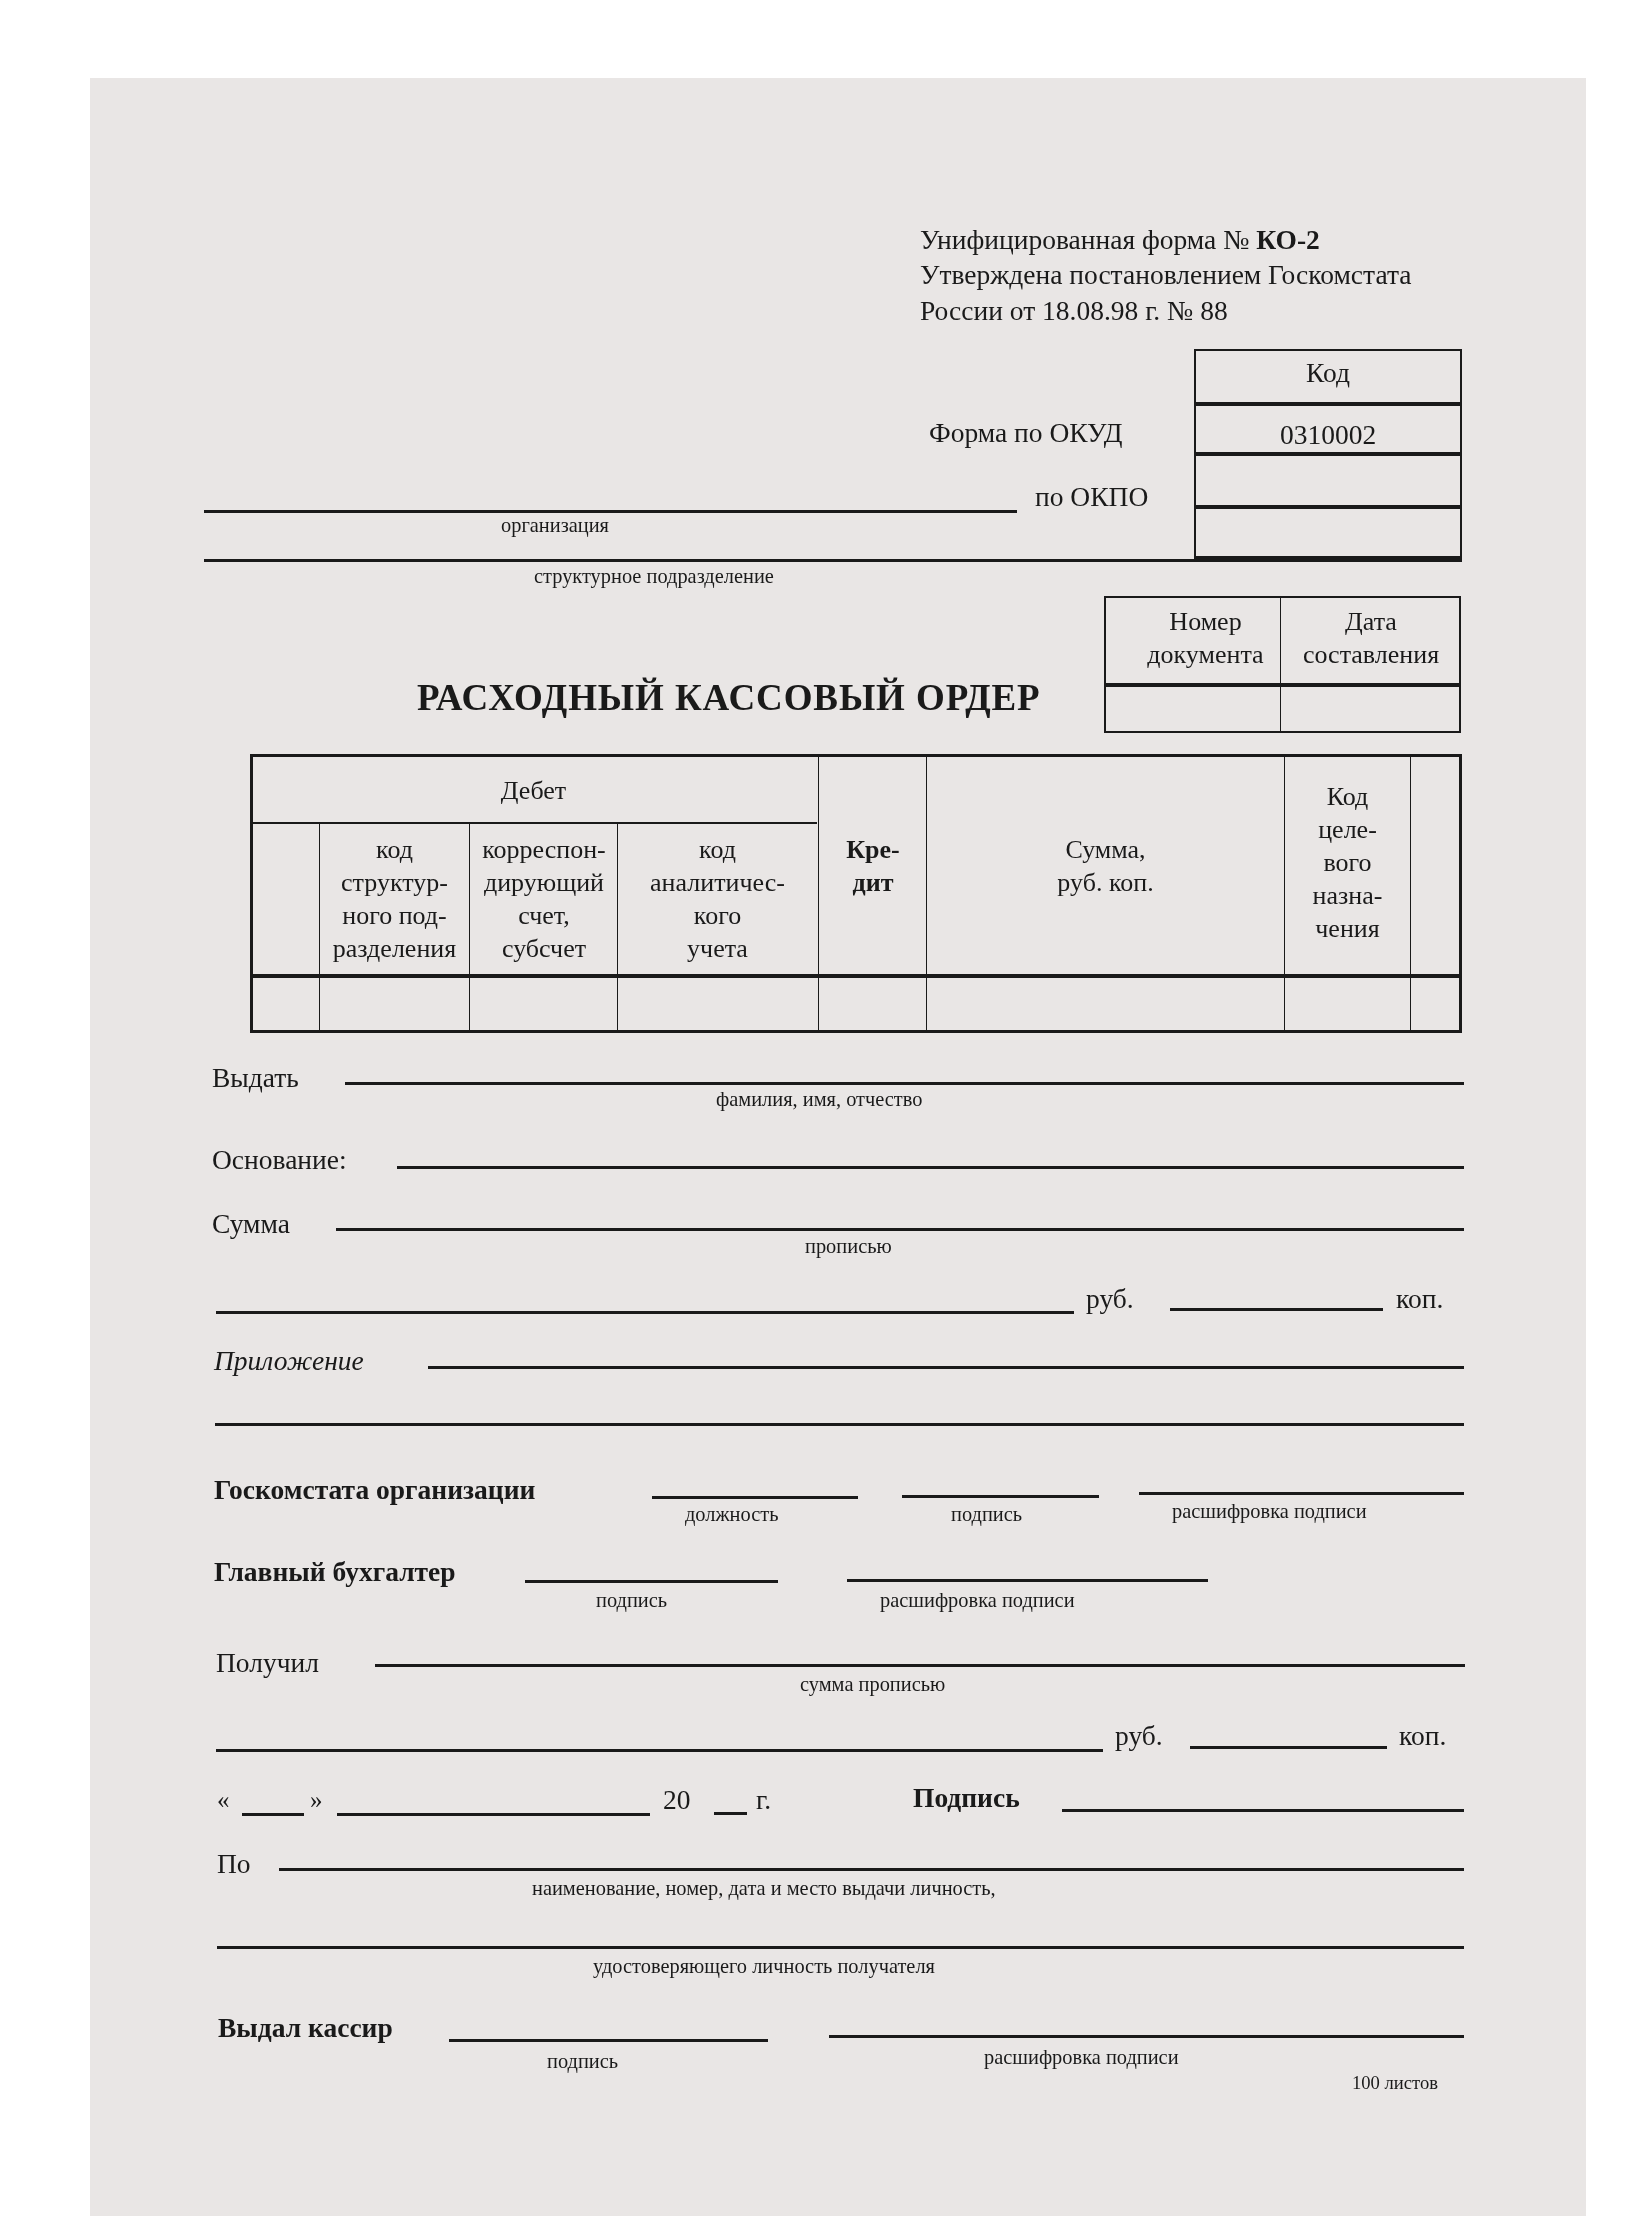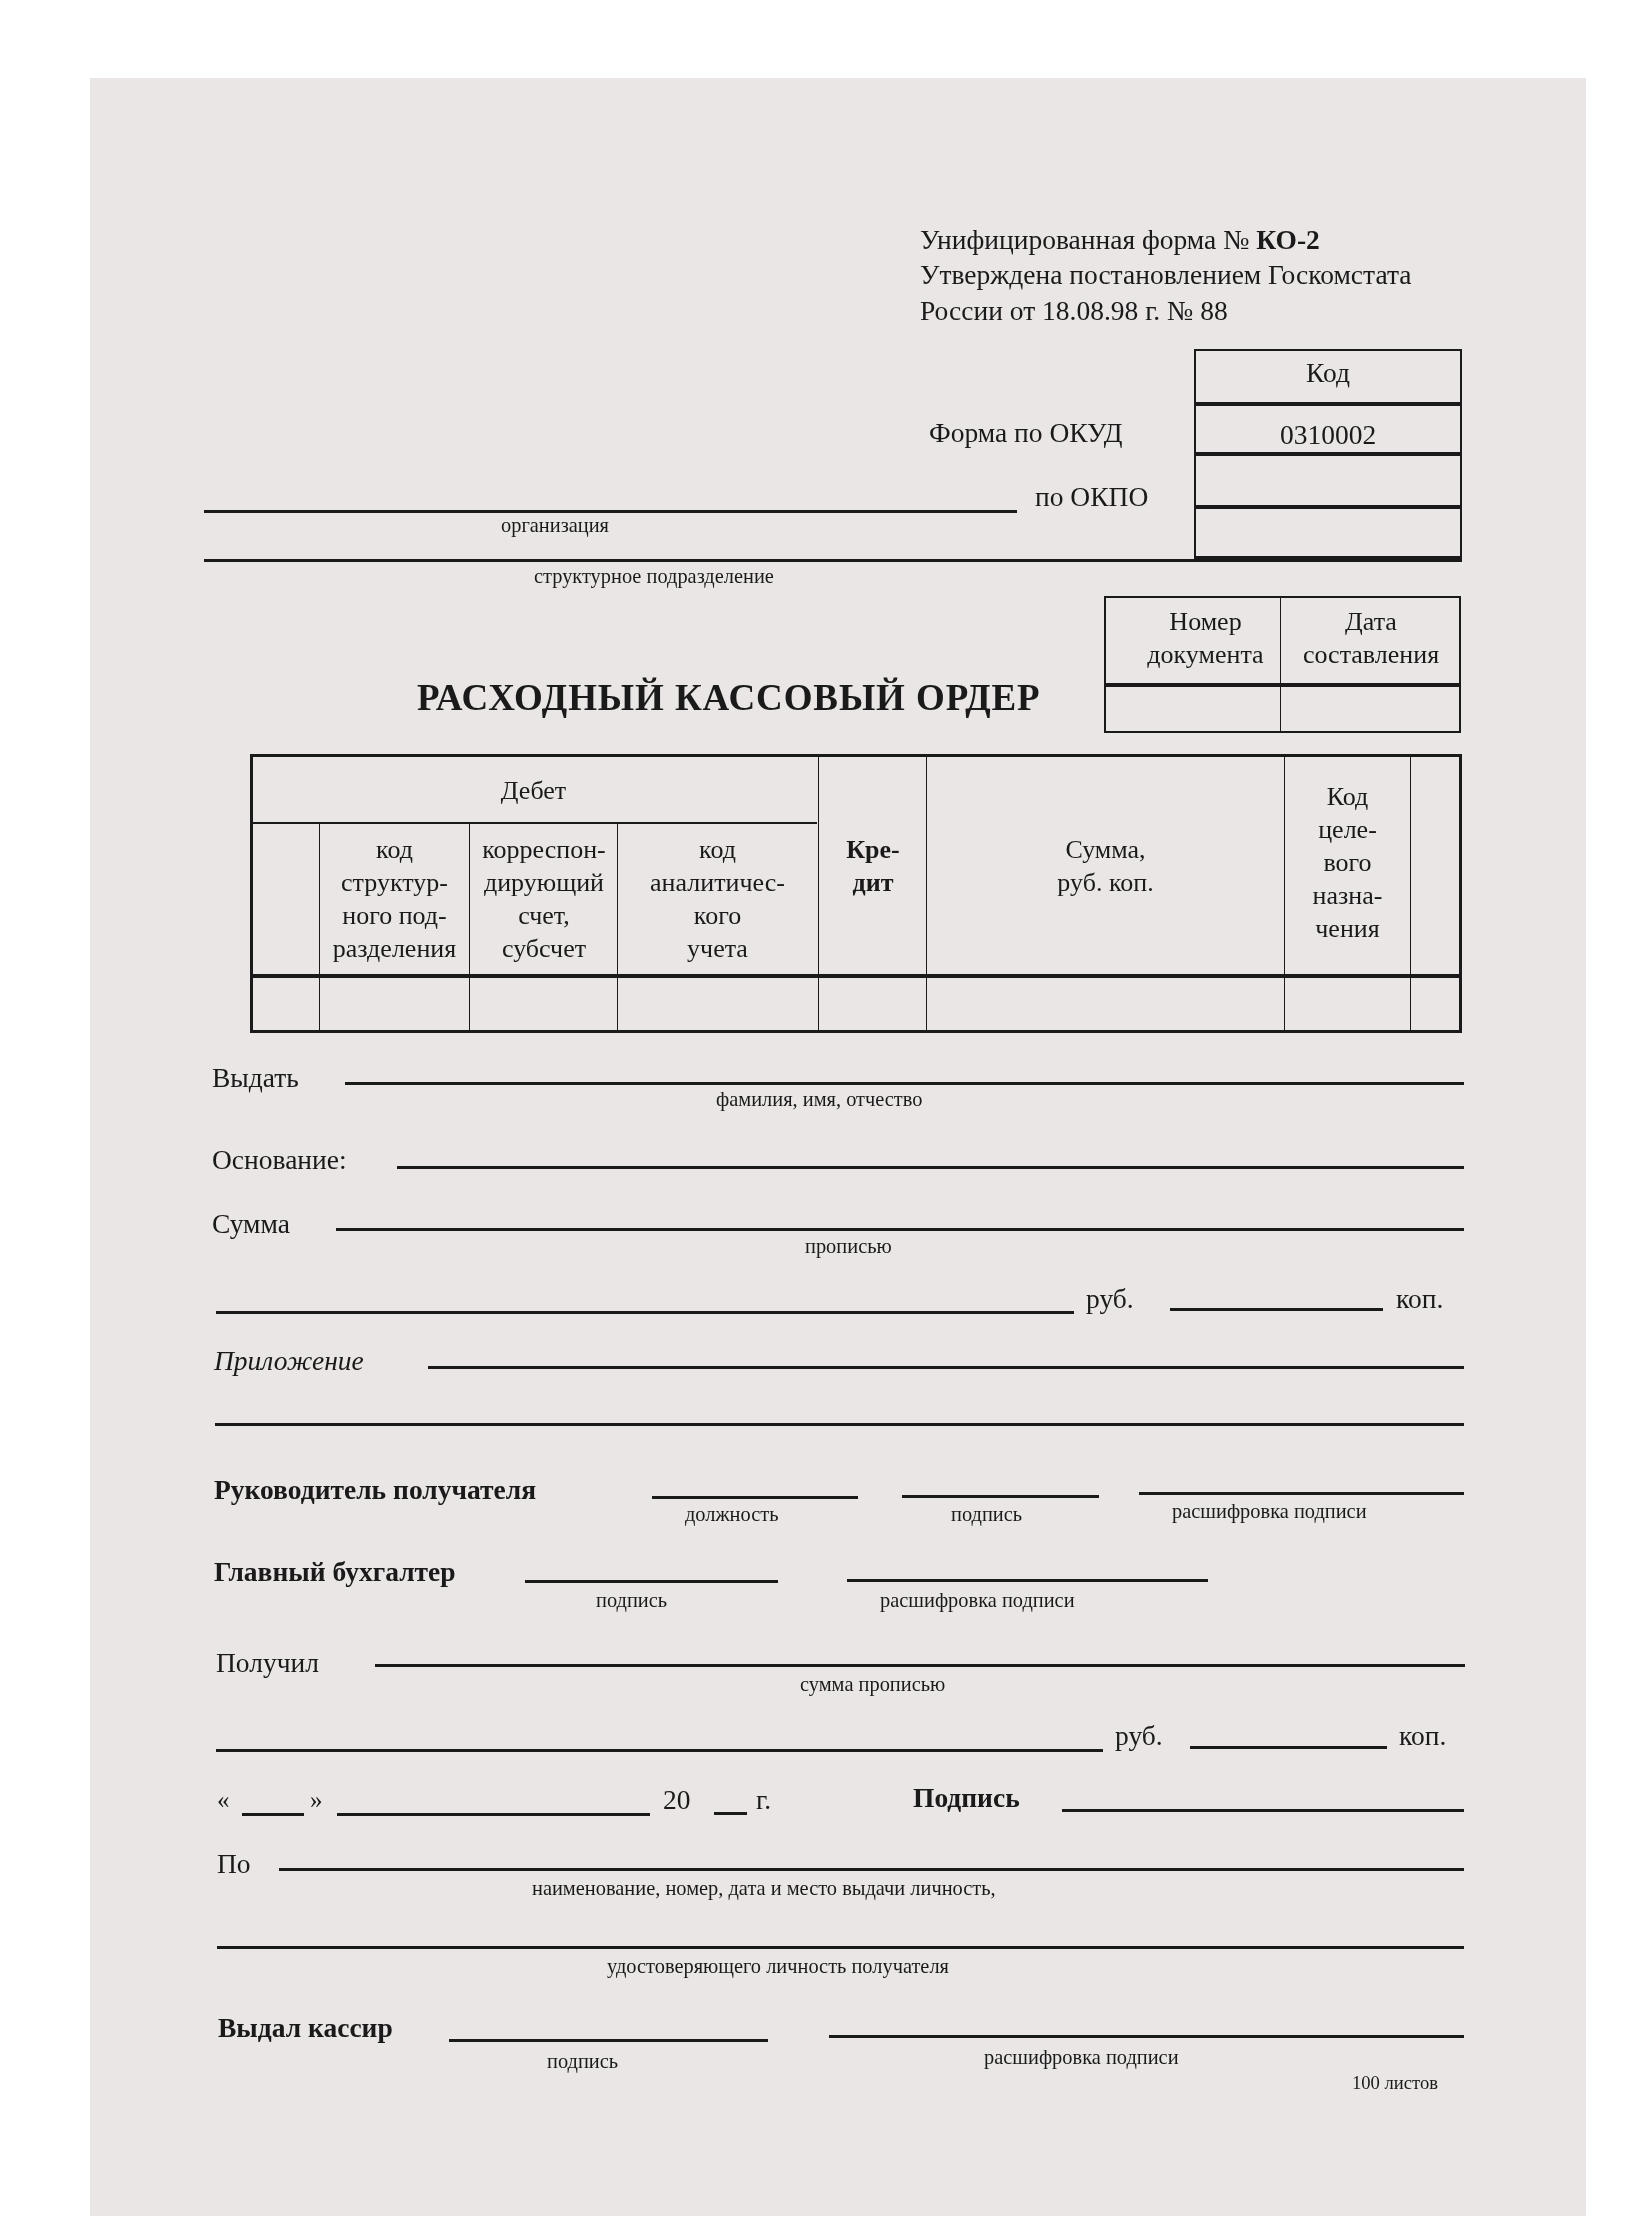--- a/index.html
+++ b/index.html
@@ -125,21 +125,21 @@
 <div class="cap" style="left:805px;top:1235px;">прописью</div>
 <div class="line" style="left:216px;top:1311px;width:858px;"></div>
 <div class="abs t60" style="left:1086px;top:1283px;">руб.</div>
 <div class="line" style="left:1170px;top:1308px;width:213px;"></div>
 <div class="abs t60" style="left:1396px;top:1283px;">коп.</div>
 
 <div class="abs t60" style="left:214px;top:1345px;font-style:italic;">Приложение</div>
 <div class="line" style="left:428px;top:1366px;width:1036px;"></div>
 <div class="line" style="left:215px;top:1423px;width:1249px;"></div>
 
-<div class="abs t60 b" style="left:214px;top:1474px;">Руководитель получателя</div>
+<div class="abs t60 b" style="left:214px;top:1474px;">Госкомстата организации</div>
 <div class="line" style="left:652px;top:1496px;width:206px;"></div>
 <div class="cap" style="left:685px;top:1503px;">должность</div>
 <div class="line" style="left:902px;top:1495px;width:197px;"></div>
 <div class="cap" style="left:951px;top:1503px;">подпись</div>
 <div class="line" style="left:1139px;top:1492px;width:325px;"></div>
 <div class="cap" style="left:1172px;top:1500px;">расшифровка подписи</div>
 
 <div class="abs t60 b" style="left:214px;top:1556px;">Главный бухгалтер</div>
 <div class="line" style="left:525px;top:1580px;width:253px;"></div>
 <div class="cap" style="left:596px;top:1589px;">подпись</div>
@@ -161,21 +161,21 @@
 <div class="abs t60" style="left:663px;top:1784px;">20</div>
 <div class="line" style="left:714px;top:1812px;width:33px;"></div>
 <div class="abs t60" style="left:756px;top:1784px;">г.</div>
 <div class="abs t60 b" style="left:913px;top:1782px;">Подпись</div>
 <div class="line" style="left:1062px;top:1809px;width:402px;"></div>
 
 <div class="abs t60" style="left:217px;top:1848px;">По</div>
 <div class="line" style="left:279px;top:1868px;width:1185px;"></div>
 <div class="cap" style="left:532px;top:1877px;">наименование, номер, дата и место выдачи личность,</div>
 <div class="line" style="left:217px;top:1946px;width:1247px;"></div>
-<div class="cap" style="left:607px;top:1955px;">удостоверяющего личность получателя</div>
+<div class="cap" style="left:593px;top:1955px;">удостоверяющего личность получателя</div>
 
 <div class="abs t60 b" style="left:218px;top:2012px;">Выдал кассир</div>
 <div class="line" style="left:449px;top:2039px;width:319px;"></div>
 <div class="cap" style="left:547px;top:2050px;">подпись</div>
 <div class="line" style="left:829px;top:2035px;width:635px;"></div>
 <div class="cap" style="left:984px;top:2046px;">расшифровка подписи</div>
 
 <div class="abs" style="left:1352px;top:2072px;font-size:18.6px;">100 листов</div>
 
 

